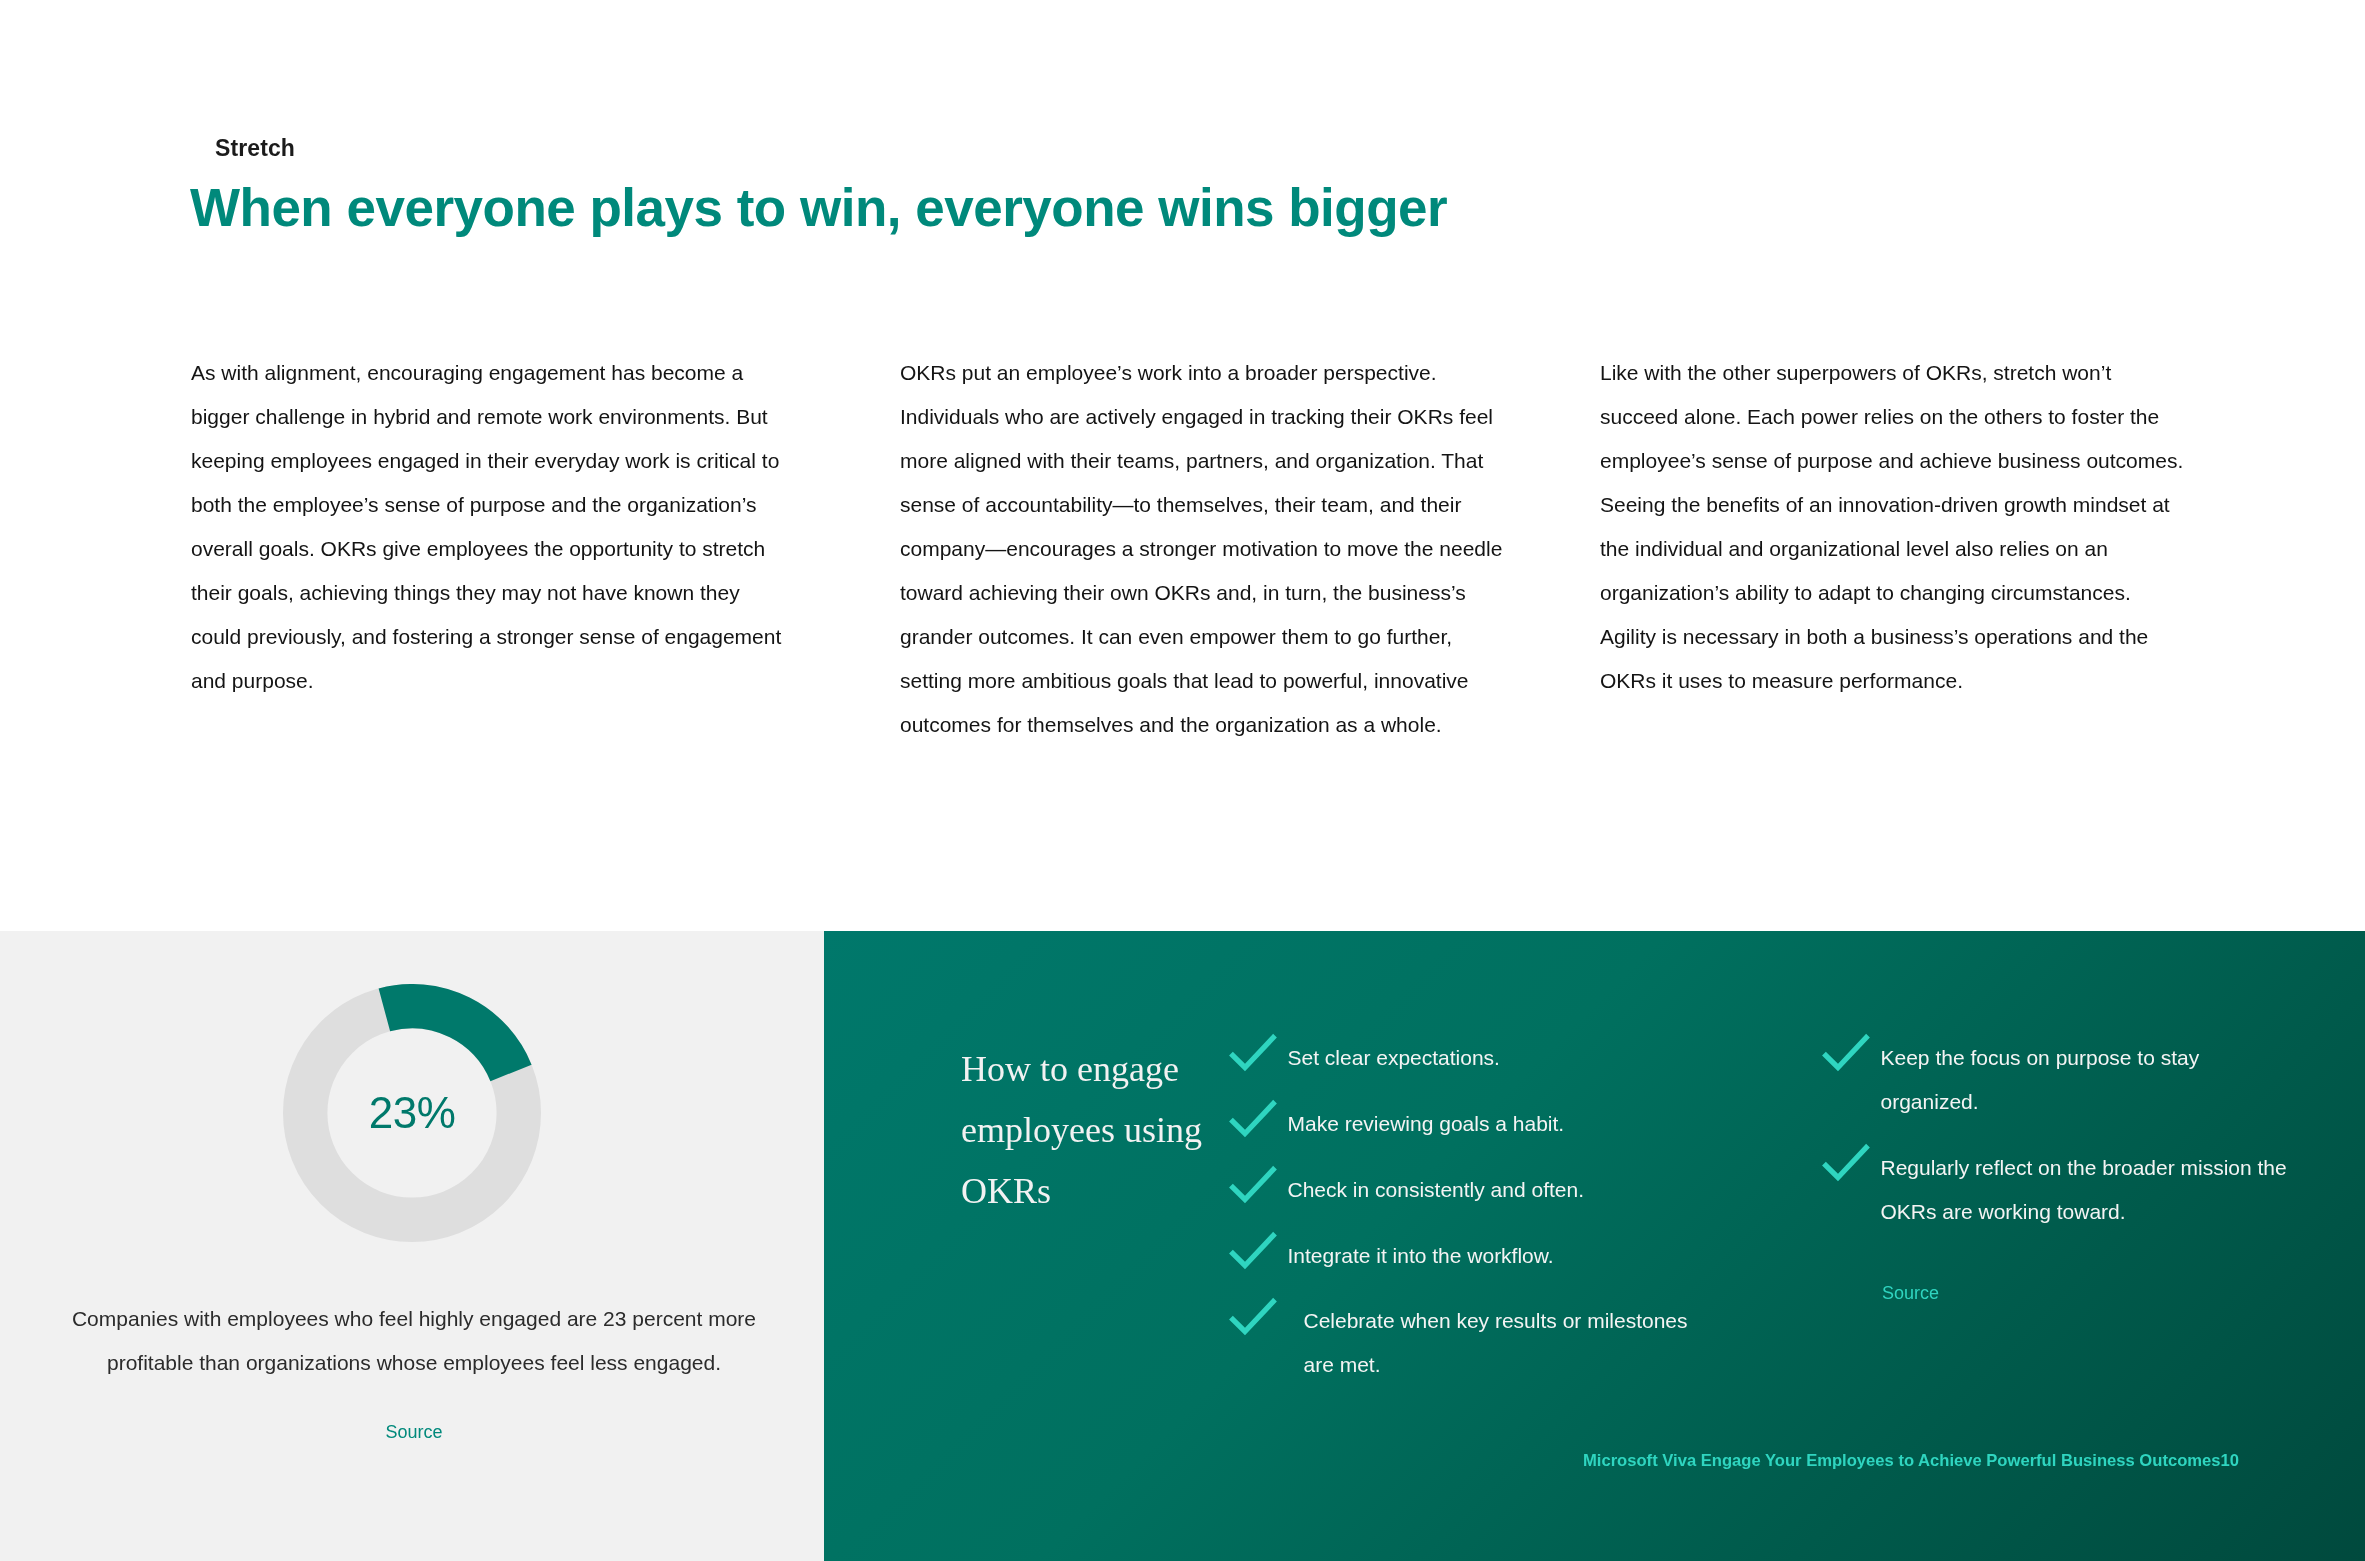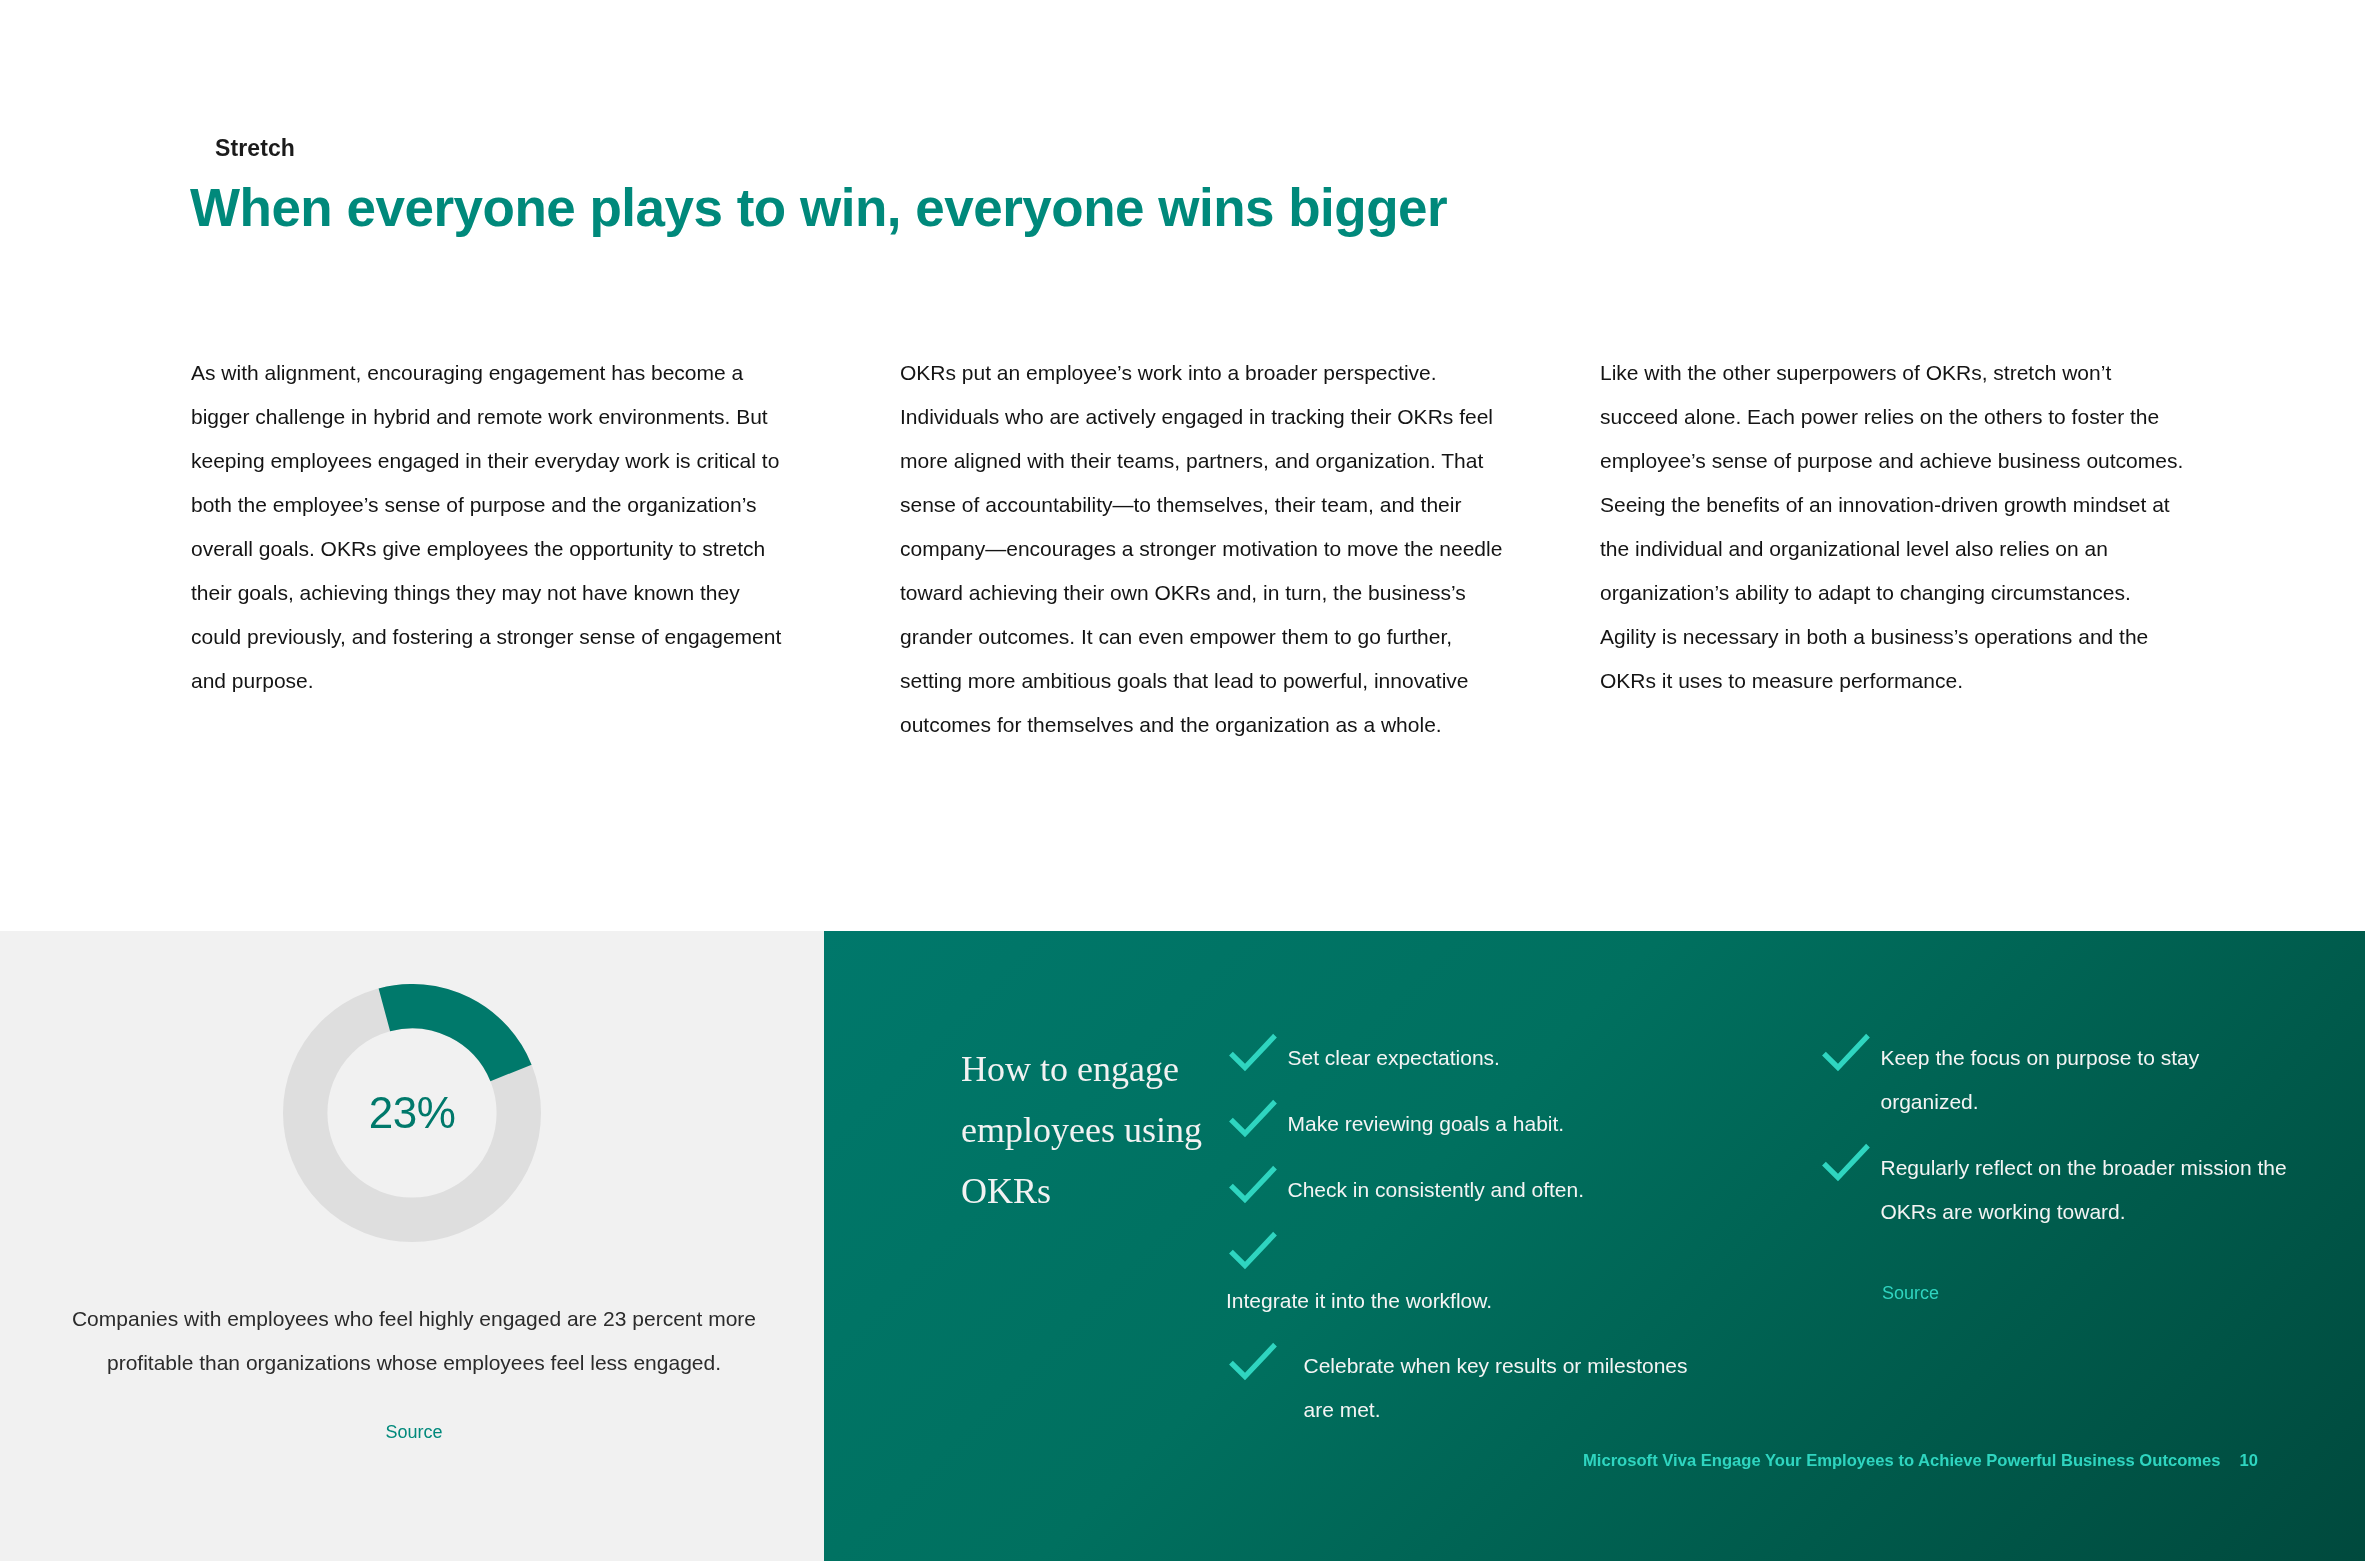--- a/index.html
+++ b/index.html
@@ -85,21 +85,21 @@
     font-size:18px;color:#2FD5C0;
   }
 
   
   .footer{
     position:absolute;left:1583px;top:1451px;
     font-size:16.6px;color:#2FD5C0;white-space:nowrap;
   }
   .footer .brand{font-weight:bold;}
   .footer .doc{font-weight:bold;}
-  .footer .pg{font-weight:bold;margin-left:19px;}
+  .footer .pg{font-weight:bold;}
 </style>
 </head>
 <body>
 
 <div class="page">
 
   <div class="eyebrow">Stretch</div>
   <div class="headline">When everyone plays to win, everyone wins bigger</div>
 
   <div class="col col-1">
@@ -147,21 +147,21 @@
         <span class="check-text">Make reviewing goals a habit.</span>
       </div>
       <div class="check-item" style="margin-top: 20px;">
         <span class="check-icon">
           <svg width="53" height="45" viewBox="0 0 112 96">
             <path d="M6 52 L14 44 L40 70 L100 6 L108 14 L40 86 Z" fill="#2FD5C0"></path>
           </svg>
         </span>
         <span class="check-text">Check in consistently and often.</span>
       </div>
-      <div class="check-item" style="margin-top: 20px; flex-direction: column;">
+      <div class="check-item" style="margin-top: 20px;">
         <span class="check-icon">
           <svg width="53" height="45" viewBox="0 0 112 96">
             <path d="M6 52 L14 44 L40 70 L100 6 L108 14 L40 86 Z" fill="#2FD5C0"></path>
           </svg>
         </span>
         <span class="check-text">Integrate it into the workflow.</span>
       </div>
       <div class="check-item" style="margin-top: 20px; gap: 16px;">
         <span class="check-icon">
           <svg width="53" height="45" viewBox="0 0 112 96">

